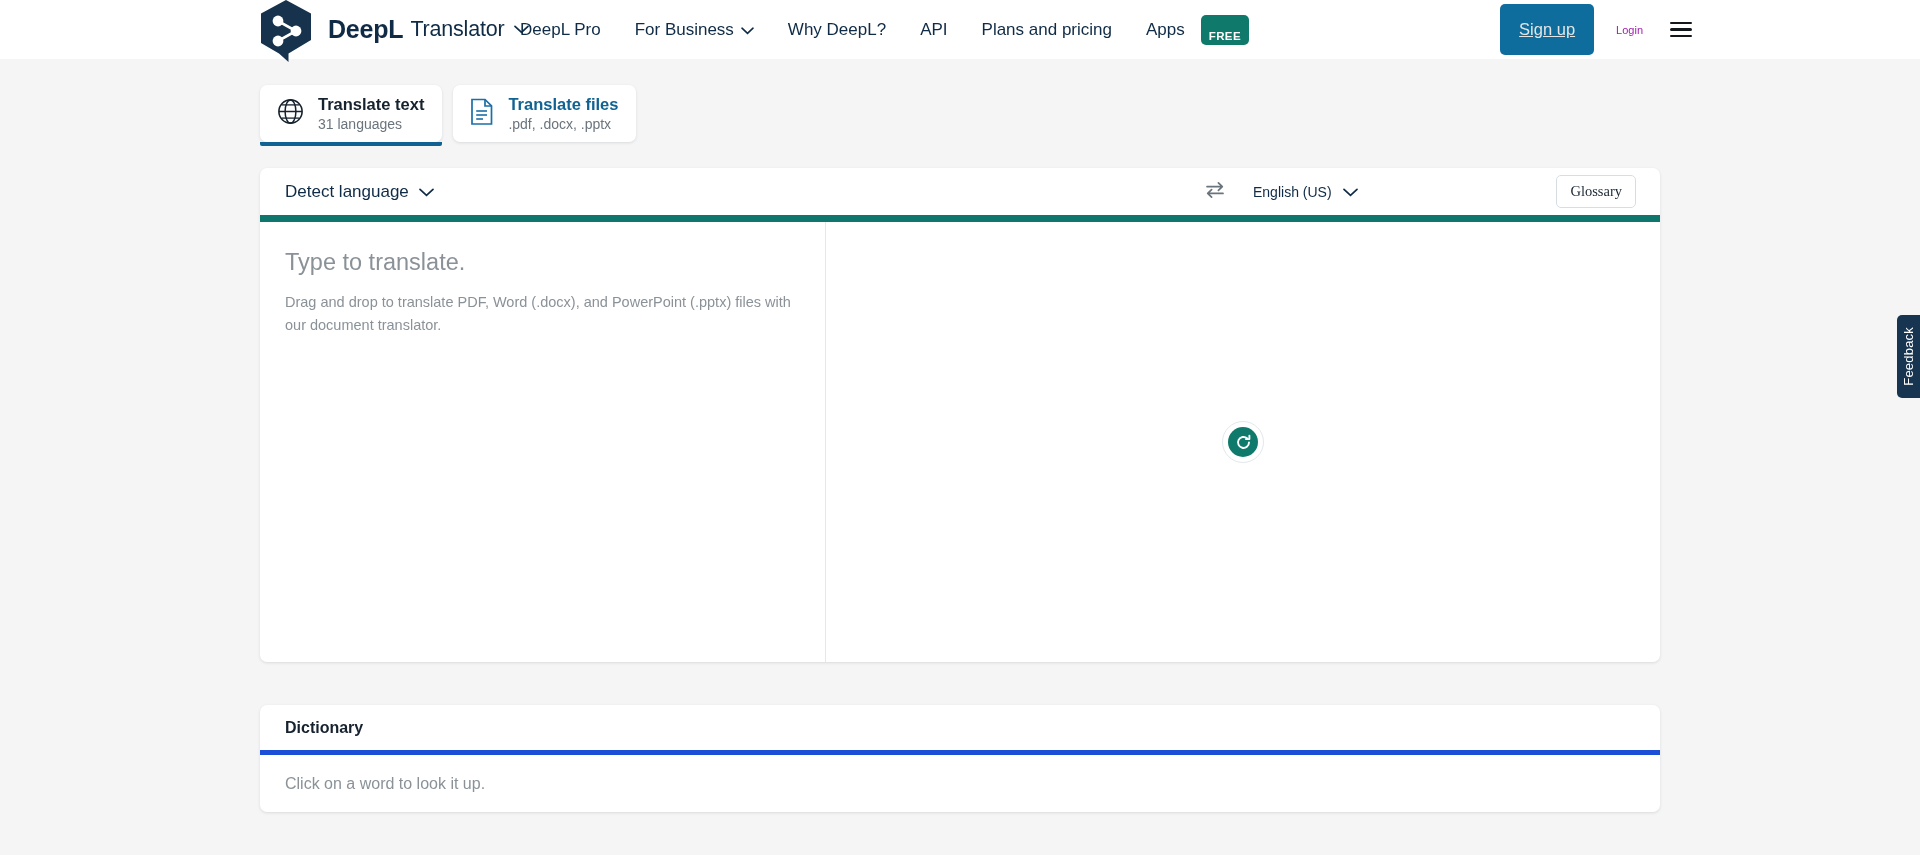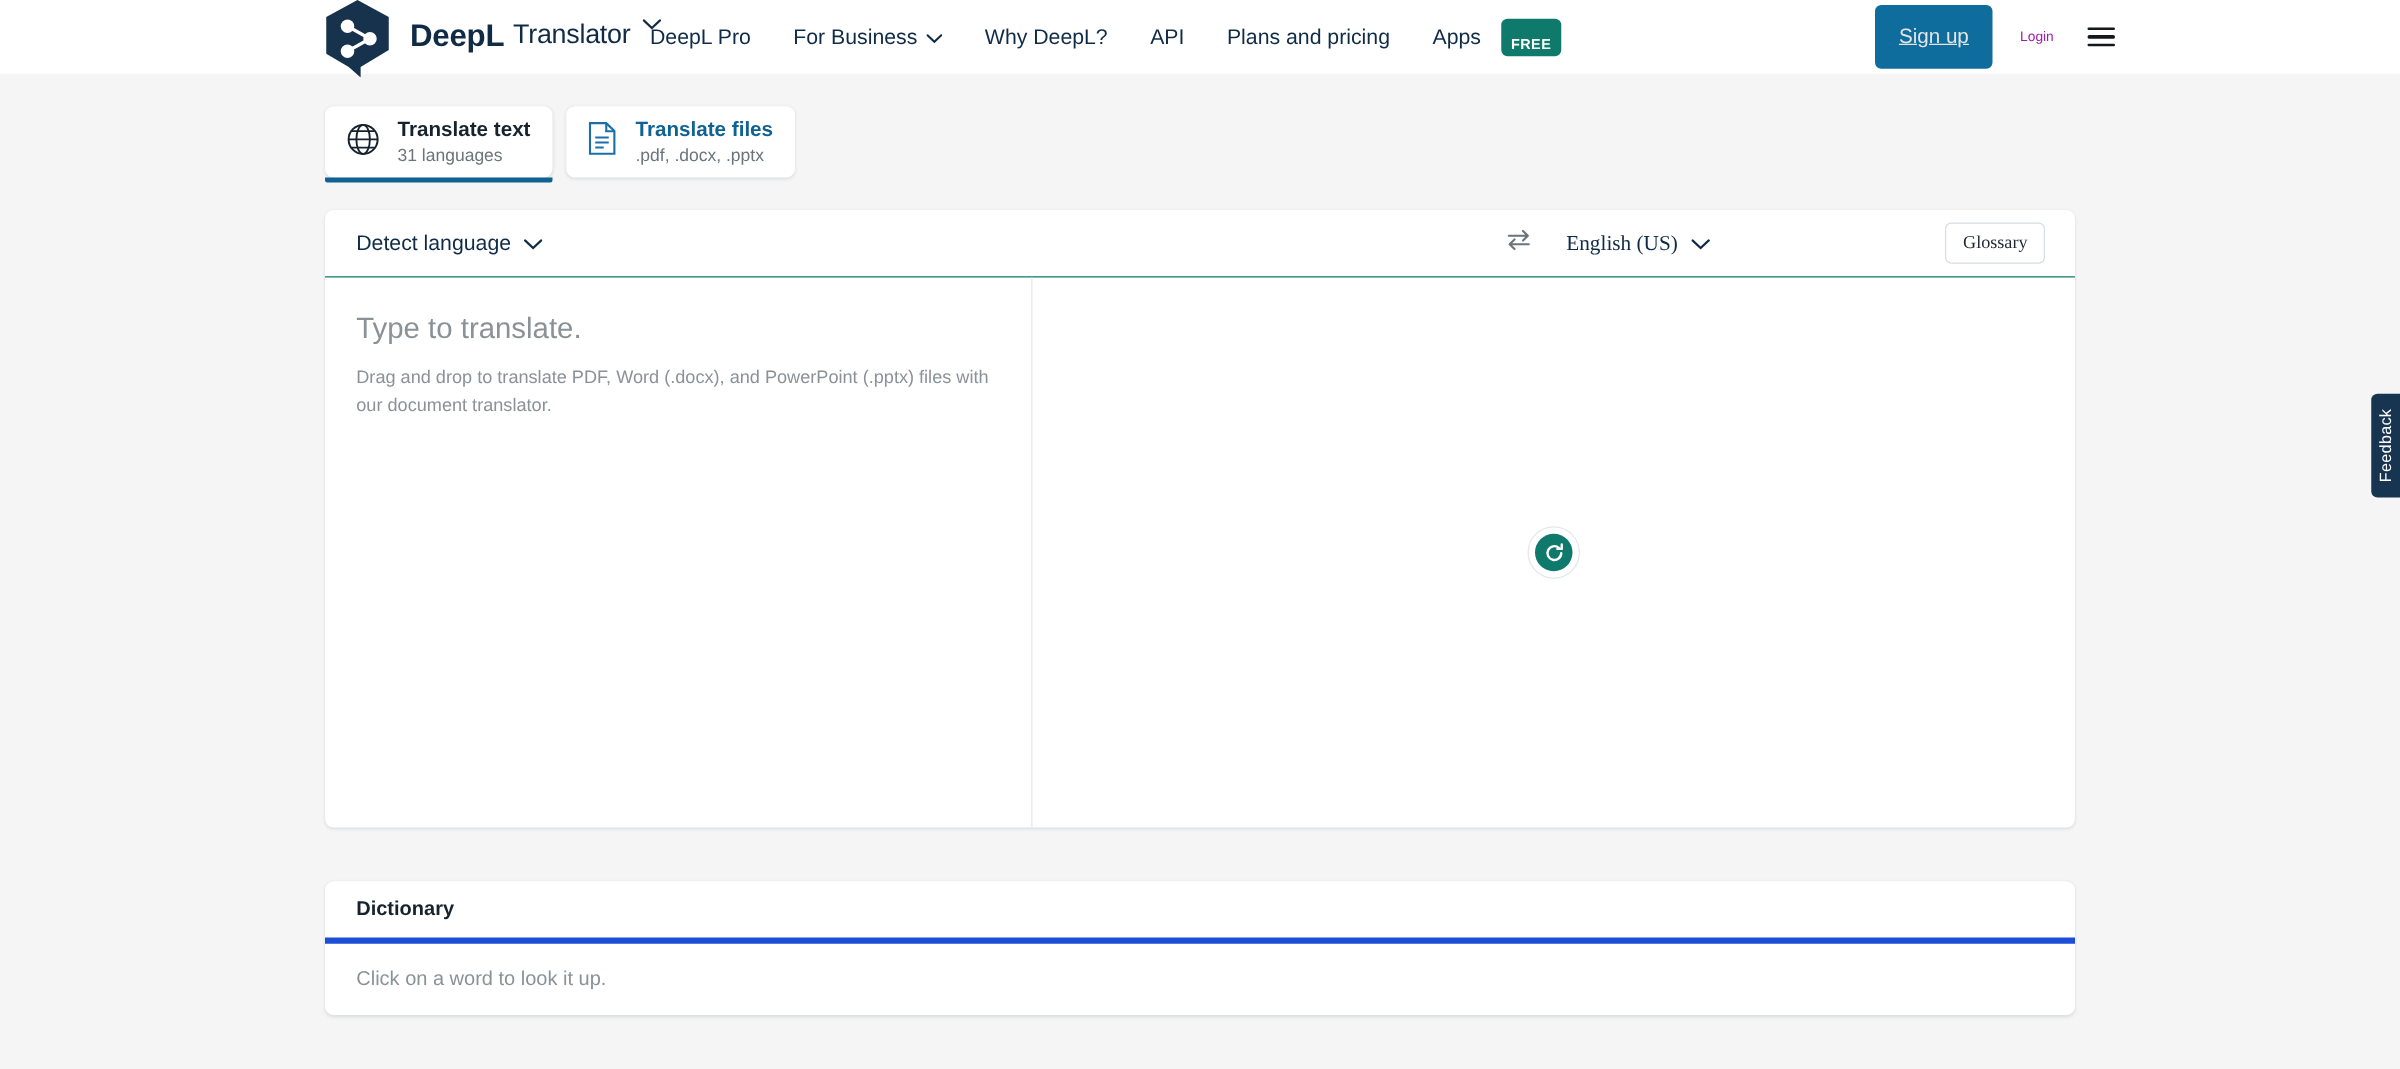--- a/index.html
+++ b/index.html
@@ -42,21 +42,21 @@
     margin-top: 2px;
     flex: none;
   }
 
   .logo-wordmark {
     margin-left: 14px;
     font-size: 24.5px;
     letter-spacing: -0.2px;
     white-space: nowrap;
     display: flex;
-    align-items: flex-start;
+    align-items: center;
     gap: 7px;
   }
   .logo-deepl {
     font-weight: 700;
     color: #0f2b46;
     font-size: 25px;
   }
   .logo-product {
     font-weight: 400;
     color: #0f2b46;
@@ -180,21 +180,21 @@
     border-radius: 7px;
     box-shadow: 0 1px 3px rgba(15,43,70,.13);
     overflow: hidden;
   }
 
   .lang-bar {
     height: 54px;
     display: flex;
     align-items: center;
     position: relative;
-    border-bottom: 1px solid #0f766e;
+    border-bottom: 7px solid #0f766e;
   }
   .lang-source {
     position: absolute;
     left: 25px;
     display: flex;
     align-items: center;
     gap: 10px;
     font-size: 17px;
     color: #0f2b46;
     cursor: pointer;
@@ -206,25 +206,24 @@
     display: flex;
     align-items: center;
     cursor: pointer;
   }
   .lang-target {
     position: absolute;
     left: 993px;
     display: flex;
     align-items: center;
     gap: 11px;
-    font-size: 17px;
+    font-size: 14px;
     color: #0f2b46;
     cursor: pointer;
     white-space: nowrap;
-    font-family: Liberation Serif, serif;
   }
   .glossary-btn {
     position: absolute;
     right: 24px;
     background: #ffffff;
     border: 1px solid #d6dde3;
     border-radius: 5px;
     font-size: 14.5px;
     font-family: Liberation Serif, serif;
     color: #1b2833;

